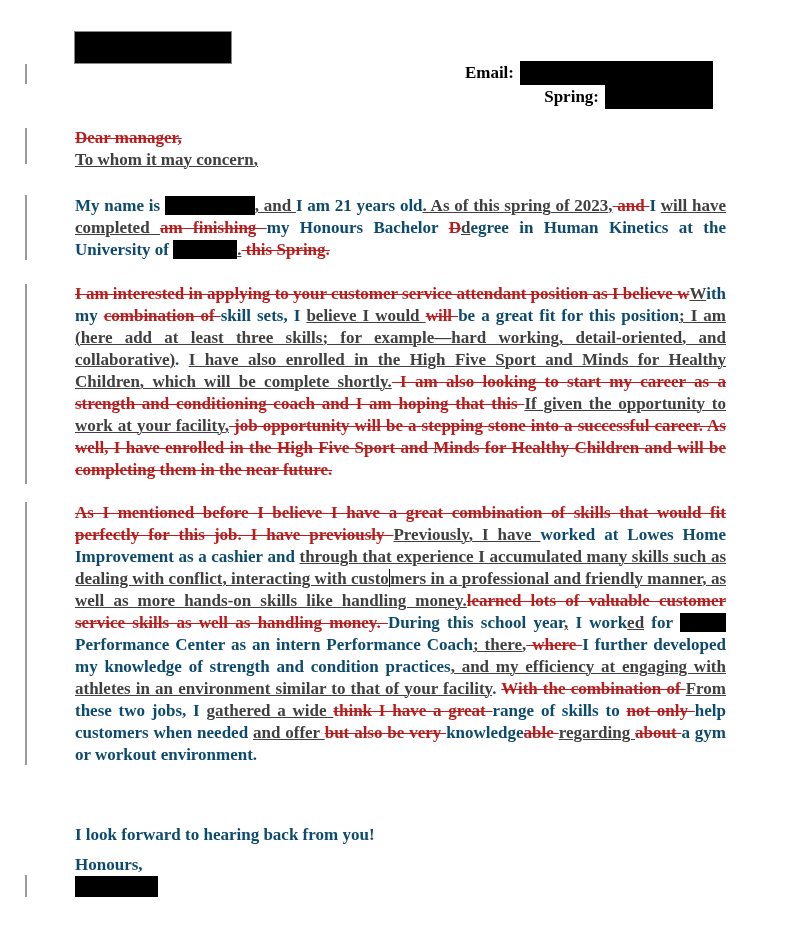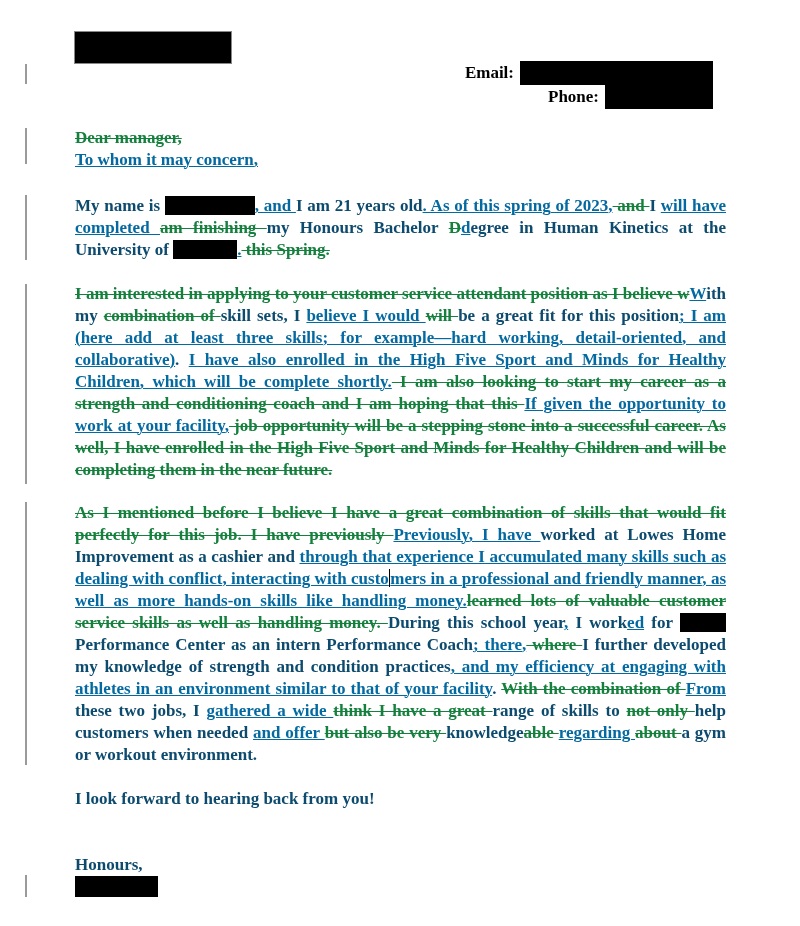--- a/index.html
+++ b/index.html
@@ -5,22 +5,22 @@
   html,body { margin:0; padding:0; background:#ffffff; }
   .page {
     position:relative; width:800px; height:926px; background:#ffffff;
     font-family:"Liberation Serif", serif; font-size:17px; line-height:22px; color:#000;
     overflow:hidden;
     font-weight:bold;
   }
   .change-bar { position:absolute; left:25px; width:2px; background:#9a9a9a; }
   .block { position:absolute; left:75px; width:651px; }
   .just { text-align:justify; }
-  .ins { color:#0369a1; text-decoration:underline; text-decoration-thickness:1px; }
-  .del { color:#15803d; text-decoration:line-through; text-decoration-thickness:1px; }
+  .ins { color:#404040; text-decoration:underline; text-decoration-thickness:1px; }
+  .del { color:#b91c1c; text-decoration:line-through; text-decoration-thickness:1px; }
   .txt { color:#0c4a6e; }
   .redact { display:inline-block; background:#000; vertical-align:-4px; }
   .caret { display:inline-block; width:1.5px; height:18px; background:#000; vertical-align:-3px; }
   .hdr-redact { position:absolute; left:75px; top:32px; width:156px; height:31px; background:#000; outline:1px solid #888; }
   .contact { position:absolute; top:61px; right:87px; display:flex; flex-direction:column; align-items:flex-end; }
   .contact .row { display:flex; align-items:center; height:24px; }
   .contact .lbl { padding-right:6px; }
   .r-email { width:193px; height:24px; background:#000; }
   .r-phone { width:108px; height:24px; background:#000; }
   .sig-redact { position:absolute; left:75px; top:876px; width:83px; height:21px; background:#000; }
@@ -38,37 +38,37 @@
   <div class="change-bar" style="top:875px;height:22px;"></div>
 
   <div class="hdr-redact"></div>
 
   <div class="contact">
     <div class="row">
       <span class="lbl">Email:</span>
       <span class="redact r-email" style="vertical-align:middle"></span>
     </div>
     <div class="row">
-      <span class="lbl">Phone:</span>
+      <span class="lbl">Spring:</span>
       <span class="redact r-phone" style="vertical-align:middle"></span>
     </div>
   </div>
 
   <div class="block" style="top:127px;">
     <div><span class="del">Dear manager,</span></div>
     <div><span class="ins">To whom it may concern,</span></div>
   </div>
 
   <div class="block just" style="top:195px;"><span class="txt">My name is </span><span class="redact" style="width: 90px; height: 19px;"></span><span class="ins">, and </span><span class="txt">I am 21 years old</span><span class="ins">. As of this spring of 2023,</span><span class="del"> and </span><span class="txt">I </span><span class="ins">will have completed </span><span class="del">am finishing </span><span class="txt">my Honours Bachelor </span><span class="del">D</span><span class="ins">d</span><span class="txt">egree in Human Kinetics at the University of </span><span class="redact" style="width: 64px; height: 19px;"></span><span class="ins">.</span><span class="del"> this Spring.</span></div>
 
   <div class="block just" style="top:283px;"><span class="del">I am interested in applying to your customer service attendant position as I believe w</span><span class="ins">W</span><span class="txt">ith my </span><span class="del">combination of </span><span class="txt">skill sets, I </span><span class="ins">believe I would </span><span class="del">will </span><span class="txt">be a great fit for this position</span><span class="ins">; I am (here add at least three skills; for example—hard working, detail-oriented, and collaborative)</span><span class="txt">. </span><span class="ins">I have also enrolled in the High Five Sport and Minds for Healthy Children, which will be complete shortly.</span><span class="del"> I am also looking to start my career as a strength and conditioning coach and I am hoping that this </span><span class="ins">If given the opportunity to work at your facility,</span><span class="del"> job opportunity will be a stepping stone into a successful career. As well, I have enrolled in the High Five Sport and Minds for Healthy Children and will be completing them in the near future.</span></div>
 
   <div class="block just" style="top:502px;"><span class="del">As I mentioned before I believe I have a great combination of skills that would fit perfectly for this job. I have previously </span><span class="ins">Previously, I have </span><span class="txt">worked at Lowes Home Improvement as a cashier and </span><span class="ins">through that experience I accumulated many skills such as dealing with conflict, interacting with custo</span><span class="caret"></span><span class="ins">mers in a professional and friendly manner, as well as more hands-on skills like handling money.</span><span class="del">learned lots of valuable customer service skills as well as handling money. </span><span class="txt">During this school year</span><span class="ins">,</span><span class="txt"> I work</span><span class="ins">ed</span><span class="txt"> for </span><span class="redact" style="width: 46px; height: 19px;"></span><span class="txt"> Performance Center as an intern Performance Coach</span><span class="ins">; there,</span><span class="del"> where </span><span class="txt">I further developed my knowledge of strength and condition practices</span><span class="ins">, and my efficiency at engaging with athletes in an environment similar to that of your facility</span><span class="txt">. </span><span class="del">With the combination of </span><span class="ins">From </span><span class="txt">these two jobs, I </span><span class="ins">gathered a wide </span><span class="del">think I have a great </span><span class="txt">range of skills to </span><span class="del">not only </span><span class="txt">help customers when needed </span><span class="ins">and offer </span><span class="del">but also be very </span><span class="txt">knowledge</span><span class="del">able </span><span class="ins">regarding </span><span class="del">about </span><span class="txt">a gym or workout environment.</span></div>
 
-  <div class="block" style="top:788px;">
+  <div class="block" style="top:824px;">
     <span class="txt">I look forward to hearing back from you!</span>
   </div>
 
   <div class="block" style="top:854px;">
     <span class="txt">Honours,</span>
   </div>
 
   <div class="sig-redact"></div>
 
 </div>

